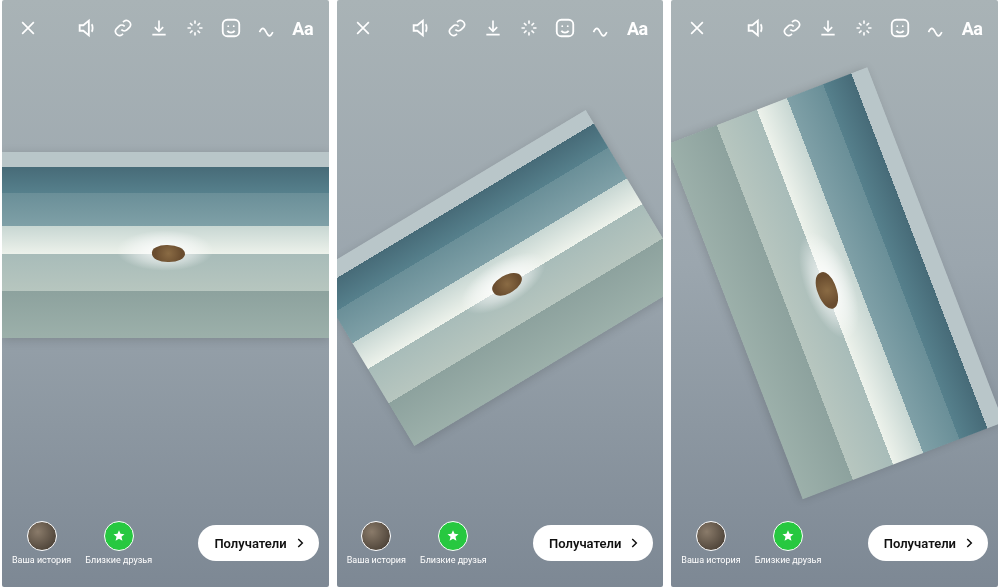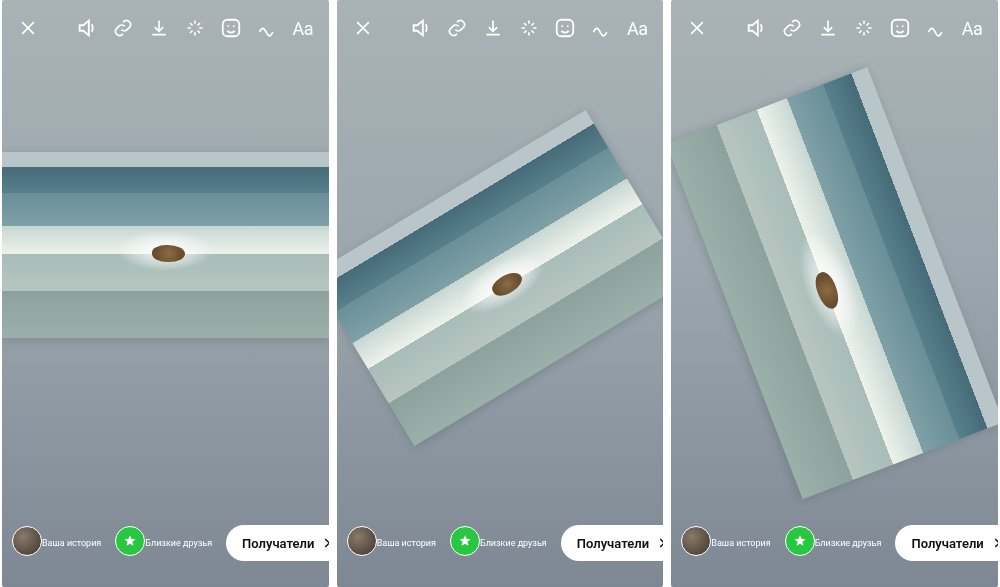--- a/index.html
+++ b/index.html
@@ -36,39 +36,39 @@
     width: 36px;
     height: 36px;
     display: flex;
     align-items: center;
     justify-content: center;
     color: #fff;
     cursor: pointer;
   }
   .ticon svg { stroke: #fff; fill: none; stroke-width: 2; }
   .aa {
-    font-weight: 400;
+    font-weight: 700;
     color: #fff;
     font-size: 18px;
     letter-spacing: -0.5px;
     text-align: right;
   }
   
   .bottombar {
     position: absolute;
     bottom: 0; left: 0; right: 0;
     height: 76px;
     display: flex;
     align-items: center;
     padding: 0 10px 12px 10px;
     z-index: 20;
   }
   .share-target {
     display: flex;
-    flex-direction: row;
+    flex-direction: column;
     align-items: center;
     margin-right: 14px;
     cursor: pointer;
   }
   .share-target .circle {
     width: 30px; height: 30px;
     border-radius: 50%;
     display: flex;
     align-items: center;
     justify-content: center;

